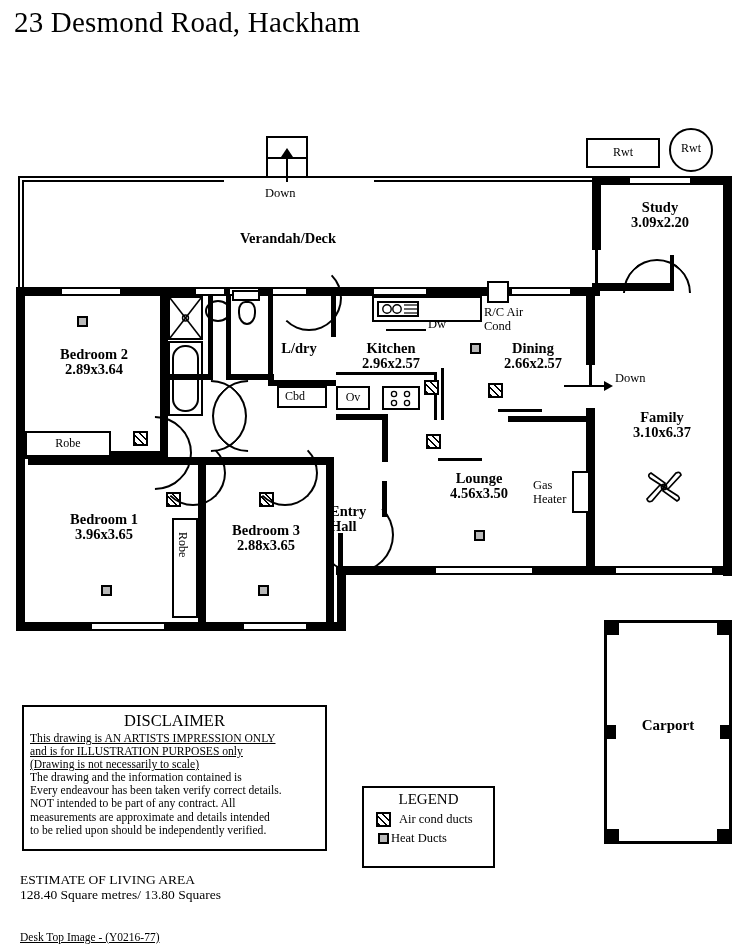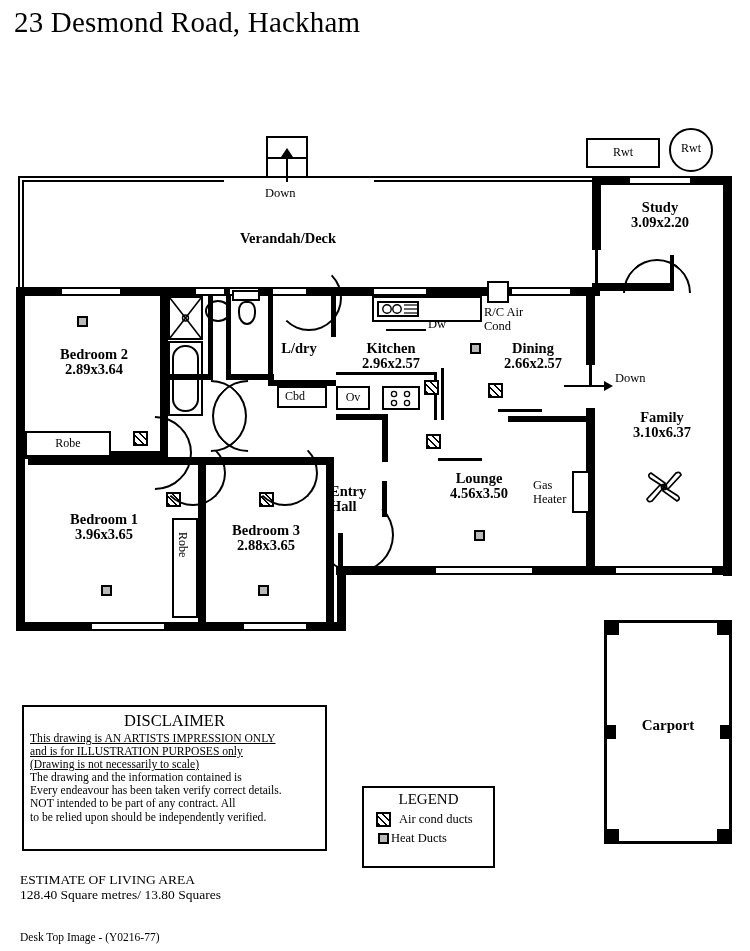--- a/index.html
+++ b/index.html
@@ -227,21 +227,21 @@
     <span>Lounge</span>
     <span class="dim">4.56x3.50</span>
   </div>
   <div class="acduct" style="left:426px;top:434px;"></div>
   <div class="heatduct" style="left:474px;top:530px;"></div>
   <div class="small" style="left:533px;top:478px;">Gas</div>
   <div class="small" style="left:533px;top:492px;">Heater</div>
   <div class="boxthin" style="left:572px;top:471px;width:18px;height:42px;border-width:2px;"></div>
   <div class="thin" style="left:438px;top:458px;width:44px;height:3px;"></div>
 
-  <div class="rlabel" style="left:330px;top:484px;width:60px;text-align:left;">
+  <div class="rlabel" style="left:330px;top:504px;width:60px;text-align:left;">
     <span>Entry</span>
     <span class="dim">Hall</span>
   </div>
   <div class="wall" style="left:382px;top:481px;width:5px;height:36px;"></div>
   <div class="arc" style="left:318px;top:497px;width:72px;height:72px;border-color:#000;border-left-color:transparent;border-top-color:transparent;transform:rotate(0deg);"></div>
   <div class="wall" style="left:338px;top:533px;width:5px;height:38px;"></div>
 
   <div class="wall" style="left:28px;top:457px;width:302px;height:8px;"></div>
   <div class="wall" style="left:326px;top:457px;width:8px;height:168px;"></div>
   <div class="wall" style="left:198px;top:457px;width:8px;height:168px;"></div>
@@ -280,32 +280,33 @@
   <div class="rlabel" style="left:604px;top:718px;width:128px;font-size:15px;">Carport</div>
 
   <div class="panel" id="disclaimer">
     <div class="dtitle">DISCLAIMER</div>
     <div class="dline u">This drawing is AN ARTISTS IMPRESSION ONLY</div>
     <div class="dline u">and is for ILLUSTRATION PURPOSES only</div>
     <div class="dline u">(Drawing is not necessarily to scale)</div>
     <div class="dline">The drawing and the information contained is</div>
     <div class="dline">Every endeavour has been taken verify correct details.</div>
     <div class="dline">NOT intended to be part of any contract.  All</div>
+    <div class="dline">measurements are approximate and details intended</div>
     <div class="dline">to be relied upon should be independently verified.</div>
   </div>
 
   <div class="panel" id="legend">
     <div class="ltitle">LEGEND</div>
     <div class="lrow">
       <span class="acduct" style="position:relative;left:0;top:0;"></span>
       <span class="txt">Air cond ducts</span>
     </div>
     <div class="lrow">
       <span class="heatduct" style="position:relative;left:2px;top:0;"></span>
       <span class="txt" style="margin-left:4px;">Heat Ducts</span>
     </div>
   </div>
 
   <div class="est" style="left:20px;top:872px;">ESTIMATE OF LIVING AREA</div>
   <div class="est" style="left:20px;top:887px;">128.40 Square metres/  13.80 Squares</div>
-  <div class="foot" style="left:20px;top:931px;">Desk Top Image - (Y0216-77)</div>
+  <div class="foot" style="left:20px;top:931px;text-decoration:underline;">Desk Top Image - (Y0216-77)</div>
 
 </div>
 
 </body></html>

